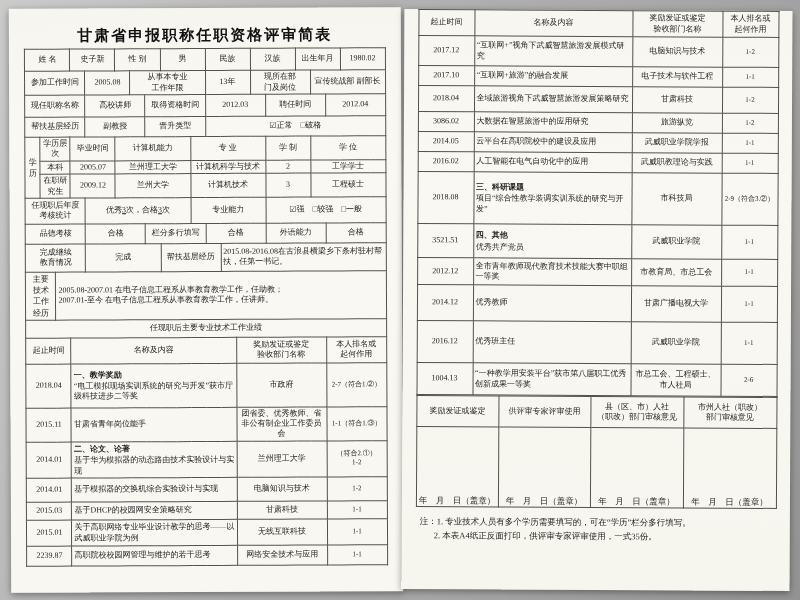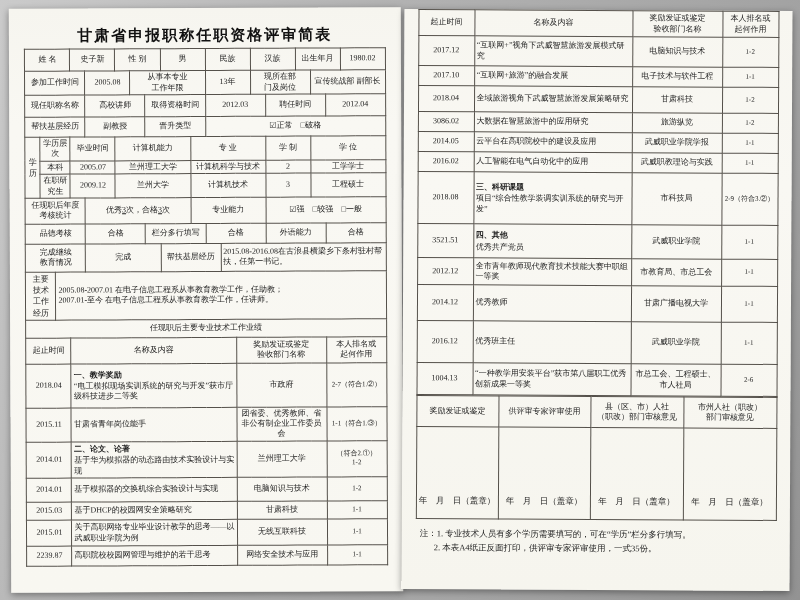--- a/index.html
+++ b/index.html
@@ -58,21 +58,21 @@
   .rw tr:nth-child(5){height:20px}
   .rw tr:nth-child(6){height:20px}
   .rw tr:nth-child(7){height:52px}
   .rw tr:nth-child(8){height:34px}
   .rw tr:nth-child(9){height:27px}
   .rw tr:nth-child(10){height:36px}
   .rw tr:nth-child(11){height:42px}
   .rw tr:nth-child(12){height:32px}
   .opin{margin-top:-1px;}
   .opin .ohead td{height:28px;font-size:8px;}
-  .opin .obody td{height:78px;vertical-align:bottom;padding-bottom:12px;font-size:8.5px;}
+  .opin .obody td{height:78px;vertical-align:bottom;padding-bottom:0;font-size:8.5px;}
   .notes{font-size:8.5px;line-height:1.6;margin:8px 0 0 18px;color:#222;}
   .notes .indent{margin-left:14px;}
   .rank-col{font-size:7px;}
 </style>
 </head>
 <body>
 
 <div class="photo">
 
   <div class="page left">

